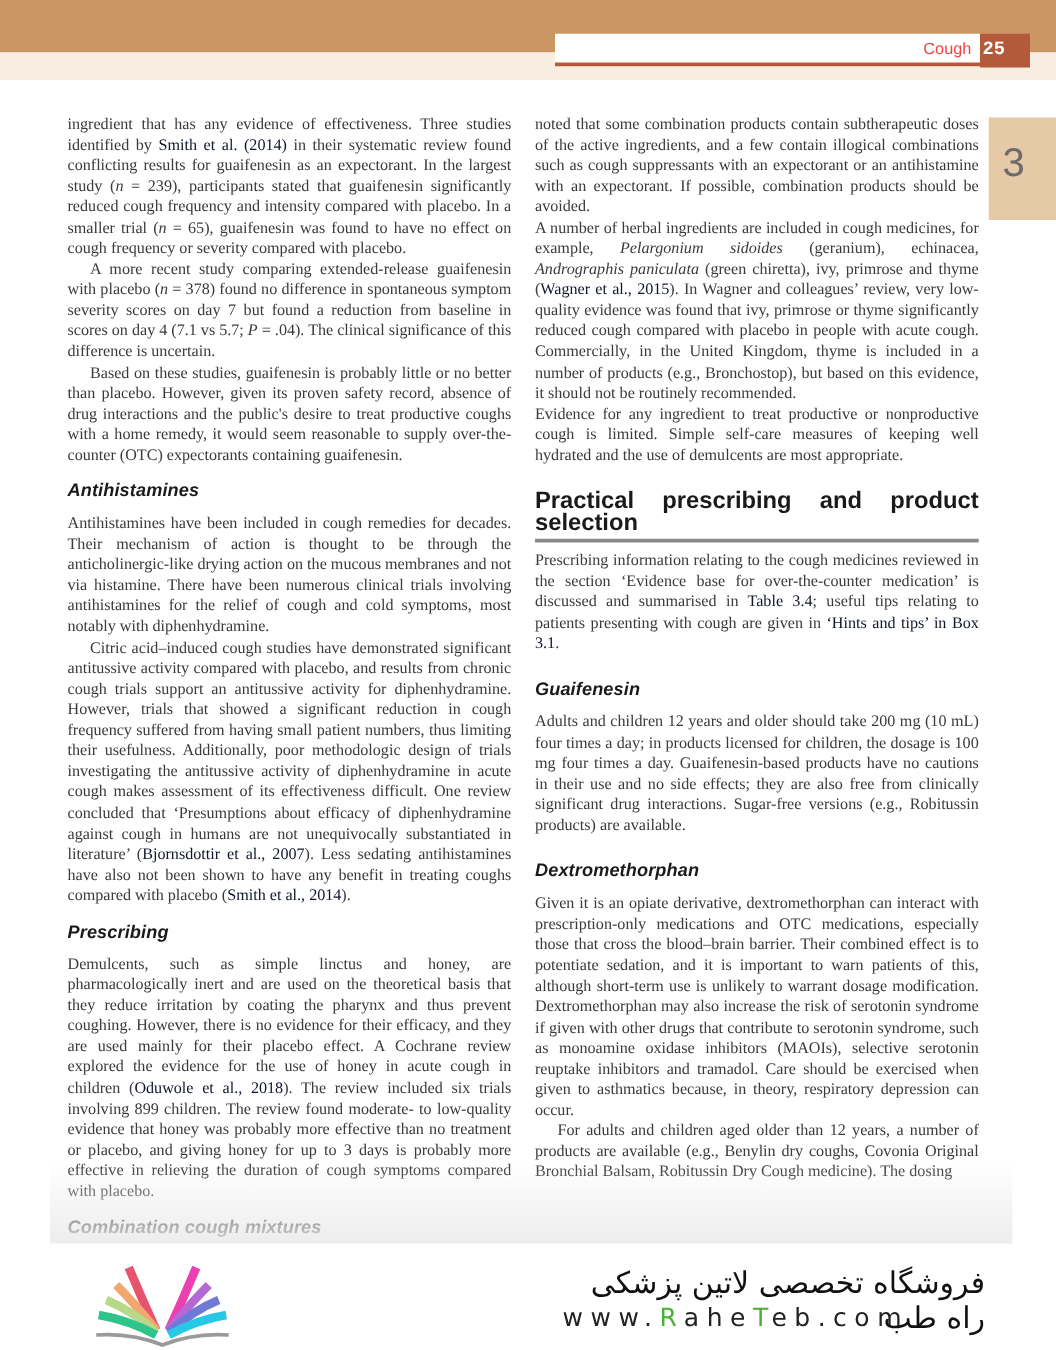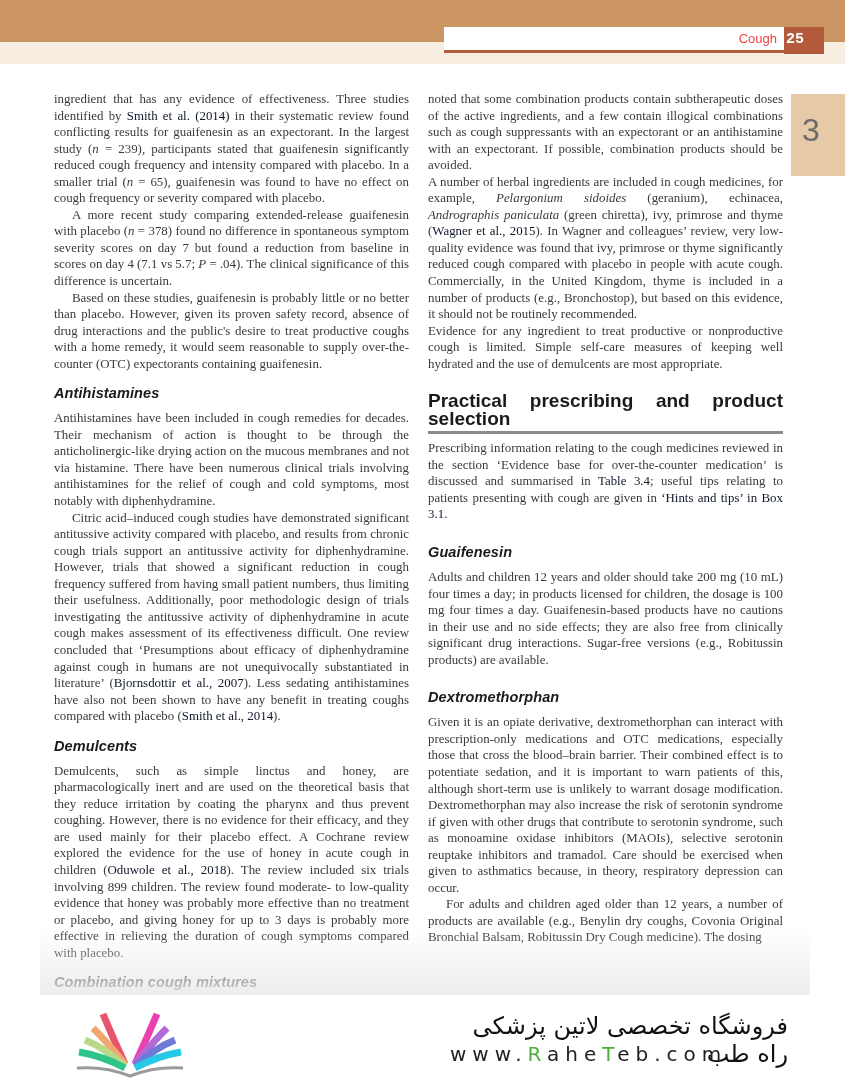--- a/index.html
+++ b/index.html
@@ -50,21 +50,21 @@
 
 <div class="col col-left">
   <p class="para"><span>ingredient that has any evidence of effectiveness. Three studies identified by </span><span class="link">Smith et al. (2014)</span><span> in their systematic review found conflicting results for guaifenesin as an expectorant. In the largest study (</span><em>n</em><span> = 239), participants stated that guaifenesin significantly reduced cough frequency and intensity compared with placebo. In a smaller trial (</span><em>n</em><span> = 65), guaifenesin was found to have no effect on cough frequency or severity compared with placebo.</span></p>
   <p class="para indent"><span>A more recent study comparing extended-release guaifenesin with placebo (</span><em>n</em><span> = 378) found no difference in spontaneous symptom severity scores on day 7 but found a reduction from baseline in scores on day 4 (7.1 vs 5.7; </span><em>P</em><span> = .04). The clinical significance of this difference is uncertain.</span></p>
   <p class="para indent">Based on these studies, guaifenesin is probably little or no better than placebo. However, given its proven safety record, absence of drug interactions and the public's desire to treat productive coughs with a home remedy, it would seem reasonable to supply over-the-counter (OTC) expectorants containing guaifenesin.</p>
 
   <h3 class="heading">Antihistamines</h3>
   <p class="para">Antihistamines have been included in cough remedies for decades. Their mechanism of action is thought to be through the anticholinergic-like drying action on the mucous membranes and not via histamine. There have been numerous clinical trials involving antihistamines for the relief of cough and cold symptoms, most notably with diphenhydramine.</p>
   <p class="para indent"><span>Citric acid–induced cough studies have demonstrated significant antitussive activity compared with placebo, and results from chronic cough trials support an antitussive activity for diphenhydramine. However, trials that showed a significant reduction in cough frequency suffered from having small patient numbers, thus limiting their usefulness. Additionally, poor methodologic design of trials investigating the antitussive activity of diphenhydramine in acute cough makes assessment of its effectiveness difficult. One review concluded that ‘Presumptions about efficacy of diphenhydramine against cough in humans are not unequivocally substantiated in literature’ (</span><span class="link">Bjornsdottir et al., 2007</span><span>). Less sedating antihistamines have also not been shown to have any benefit in treating coughs compared with placebo (</span><span class="link">Smith et al., 2014</span><span>).</span></p>
 
-  <h3 class="heading">Demulcents</h3>
+  <h3 class="heading">Prescribing</h3>
   <p class="para"><span>Demulcents, such as simple linctus and honey, are pharmacologically inert and are used on the theoretical basis that they reduce irritation by coating the pharynx and thus prevent coughing. However, there is no evidence for their efficacy, and they are used mainly for their placebo effect. A Cochrane review explored the evidence for the use of honey in acute cough in children (</span><span class="link">Oduwole et al., 2018</span><span>). The review included six trials involving 899 children. The review found moderate- to low-quality evidence that honey was probably more effective than no treatment or placebo, and giving honey for up to 3 days is probably more effective in relieving the duration of cough symptoms compared with placebo.</span></p>
 
   <h3 class="heading">Combination cough mixtures</h3>
   <p class="para">Many OTC cough preparations are combinations of agents. Some</p>
 </div>
 
 <div class="col col-right">
   <p class="para">noted that some combination products contain subtherapeutic doses of the active ingredients, and a few contain illogical combinations such as cough suppressants with an expectorant or an antihistamine with an expectorant. If possible, combination products should be avoided.</p>
 
   <p class="para"><span>A number of herbal ingredients are included in cough medicines, for example, </span><em>Pelargonium sidoides</em><span> (geranium), echinacea, </span><em>Andrographis paniculata</em><span> (green chiretta), ivy, primrose and thyme (</span><span class="link">Wagner et al., 2015</span><span>). In Wagner and colleagues’ review, very low-quality evidence was found that ivy, primrose or thyme significantly reduced cough compared with placebo in people with acute cough. Commercially, in the United Kingdom, thyme is included in a number of products (e.g., Bronchostop), but based on this evidence, it should not be routinely recommended.</span></p>

